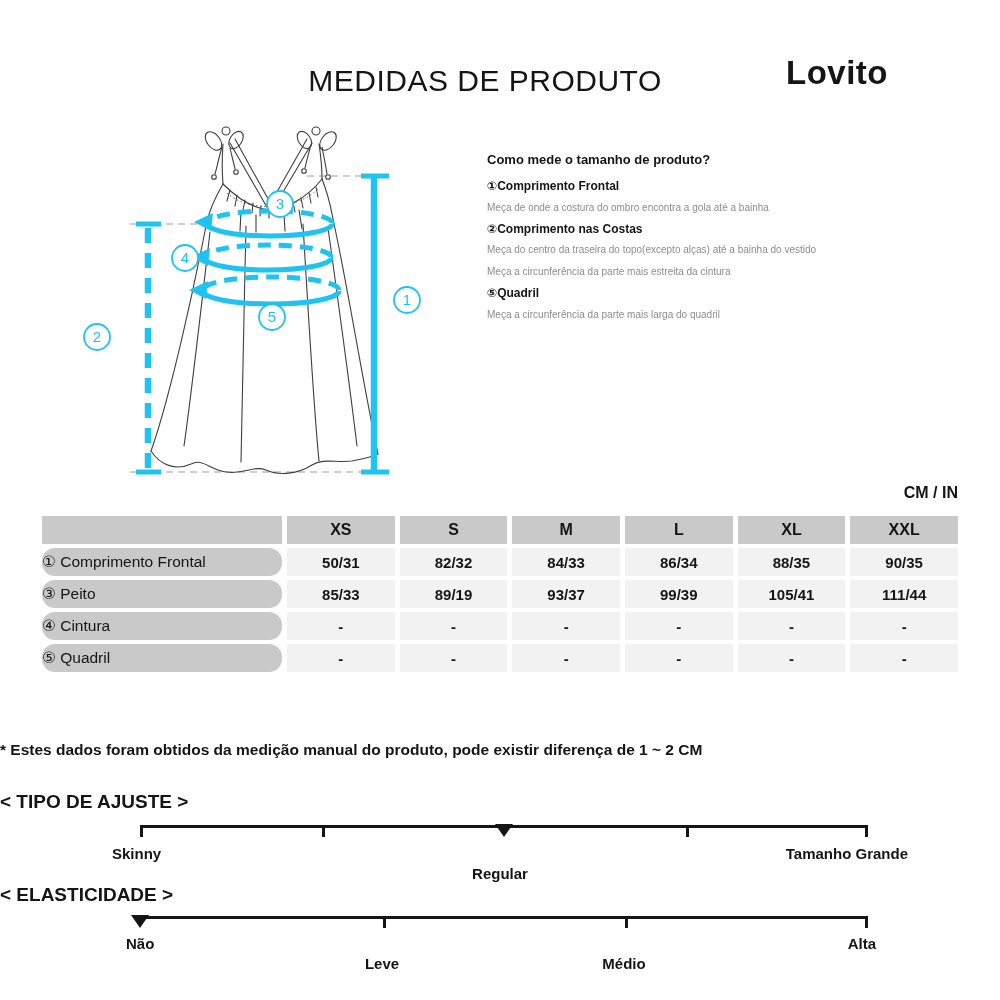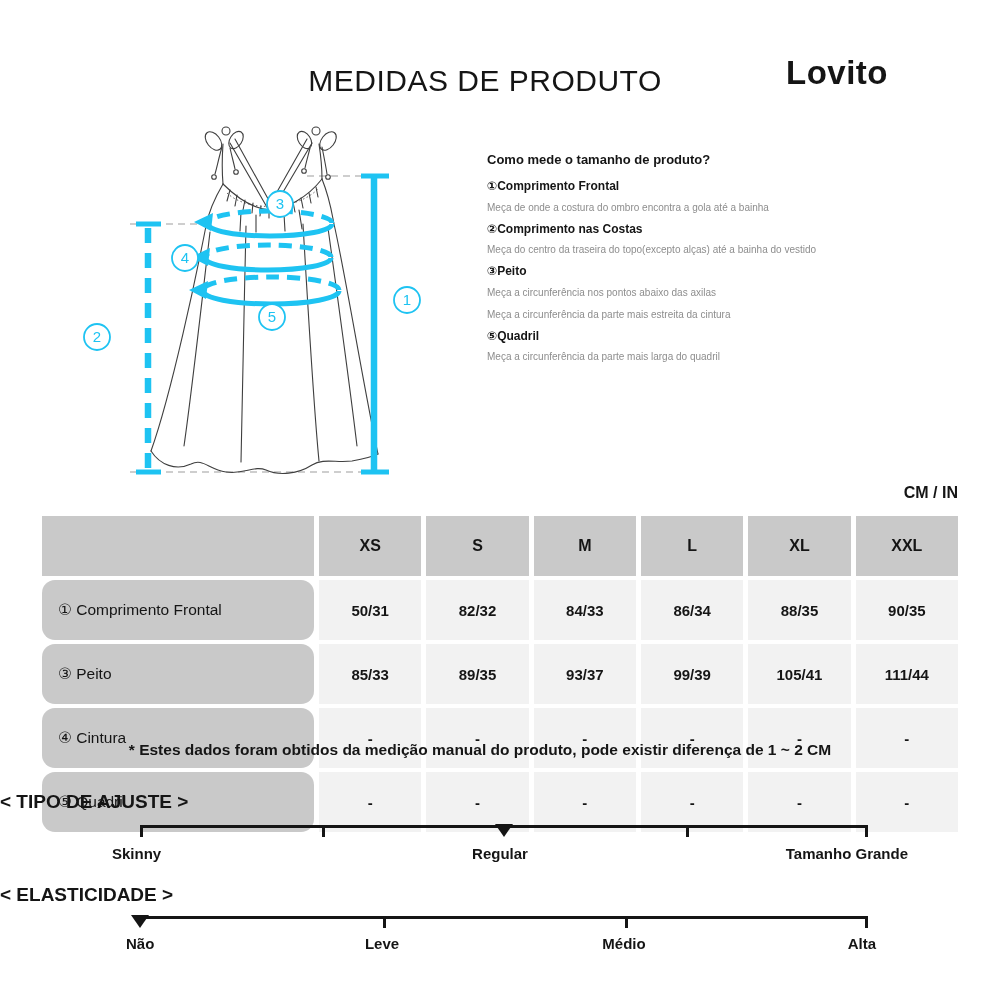--- a/index.html
+++ b/index.html
@@ -23,36 +23,36 @@
 
   .guide{left:487px;top:152px;width:418px;}
   .guide-h{font-size:13px;font-weight:800;margin:0 0 9px 0;}
   .glabel{font-size:12px;font-weight:700;line-height:20.5px;}
   .gdesc{font-size:10px;font-weight:400;line-height:22px;color:var(--muted-text);}
 
   .unit{right:42px;top:484px;font-size:16px;font-weight:800;}
 
   table.size{position:absolute;left:37px;top:512px;width:926px;table-layout:fixed;
              border-collapse:separate;border-spacing:5px 4px;}
-  table.size td,table.size th{height:28px;padding:16px;vertical-align:middle;margin-top:16px;}
+  table.size td,table.size th{height:28px;padding:0;vertical-align:middle;margin-top:16px;}
   .c-label{width:240px;}
   .hdr{background:var(--table-header-bg);font-size:16px;font-weight:700;text-align:center;}
   .corner{background:var(--table-header-bg);}
   .lbl{background:var(--table-header-bg);font-size:15.5px;font-weight:400;text-align:left;padding-left:10px;border-radius:13px;}
   .val{background:var(--table-cell-bg);font-size:15px;font-weight:700;text-align:center;}
 
-  .footnote{left:0;top:741px;width:960px;text-align:center;font-size:15.5px;font-weight:700;}
+  .footnote{left:0;top:741px;width:960px;font-size:15.5px;font-weight:700;}
 
   .scale-title{left:0;width:1000px;font-size:19px;font-weight:800;}
   .sline{left:140px;width:728px;height:3px;background:var(--text-black);}
   .tick{position:absolute;top:0;width:3px;height:12px;background:var(--text-black);}
   .tri{position:absolute;width:0;height:0;border-left:9px solid transparent;border-right:9px solid transparent;
        border-top:13px solid var(--text-black);top:-1px;transform:translateX(-50%);}
   .slabel{font-size:15px;font-weight:700;white-space:nowrap;}
-  .center{transform:translateX(-50%);}
+  .center{transform:translateX(-50%);margin-top:20px;}
 
   
   .ink{stroke:var(--diagram-ink);fill:none;stroke-width:1.1;stroke-linecap:round;}
   .ink-dot{stroke:var(--diagram-ink);fill:none;stroke-width:.8;stroke-dasharray:1.5 2.5;}
   .cy5{stroke:var(--accent);fill:none;stroke-width:5;}
   .cy5d{stroke:var(--accent);fill:none;stroke-width:5;stroke-dasharray:13 8;}
   .cyl{stroke:var(--accent);fill:none;stroke-width:6.5;}
   .cyld{stroke:var(--accent);fill:none;stroke-width:6.5;stroke-dasharray:15 10;}
   .cycap{stroke:var(--accent);fill:none;stroke-width:5;}
   .cyfill{fill:var(--accent);}
@@ -179,24 +179,20 @@
     <div class="guide-h">Como mede o tamanho de produto?</div>
     <div>
       <div class="glabel">①Comprimento Frontal</div>
       <div class="gdesc">Meça de onde a costura do ombro encontra a gola até a bainha</div>
     </div>
     <div>
       <div class="glabel">②Comprimento nas Costas</div>
       <div class="gdesc">Meça do centro da traseira do topo(excepto alças) até a bainha do vestido</div>
     </div>
     <div>
-      <div class="glabel">③Peito</div>
-      <div class="gdesc">Meça a circunferência nos pontos abaixo das axilas</div>
-    </div>
-    <div>
       <div class="gdesc">Meça a circunferência da parte mais estreita da cintura</div>
     </div>
     <div>
       <div class="glabel">⑤Quadril</div>
       <div class="gdesc">Meça a circunferência da parte mais larga do quadril</div>
     </div>
   </div>
 
   <div class="abs unit">CM / IN</div>
 
@@ -216,21 +212,21 @@
       <td class="val">50/31</td>
       <td class="val">82/32</td>
       <td class="val">84/33</td>
       <td class="val">86/34</td>
       <td class="val">88/35</td>
       <td class="val">90/35</td>
     </tr>
     <tr>
       <td class="lbl c-label">③ Peito</td>
       <td class="val">85/33</td>
-      <td class="val">89/35</td>
+      <td class="val">89/19</td>
       <td class="val">93/37</td>
       <td class="val">99/39</td>
       <td class="val">105/41</td>
       <td class="val">111/44</td>
     </tr>
     <tr>
       <td class="lbl c-label">④ Cintura</td>
       <td class="val">-</td>
       <td class="val">-</td>
       <td class="val">-</td>

